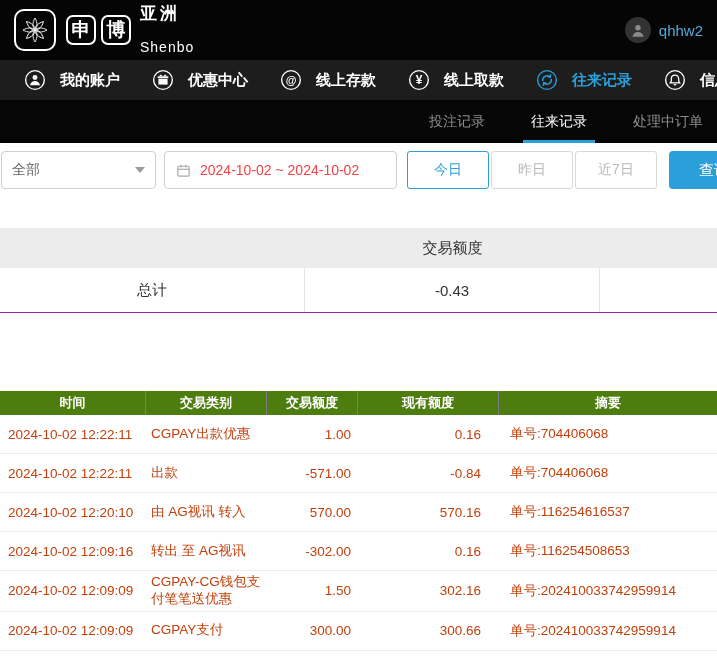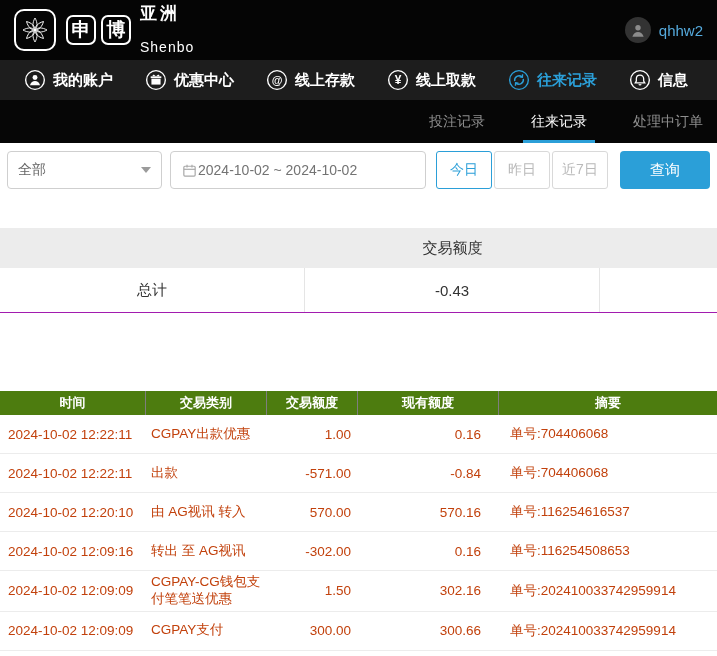--- a/index.html
+++ b/index.html
@@ -38,21 +38,21 @@
     display:flex;align-items:center;justify-content:center;cursor:pointer;overflow:hidden;
   }
   .username{color:#55aadd;font-size:15px;margin-left:8px;white-space:nowrap;cursor:pointer;}
 
   
   .mainnav{
     height:40px;background:#1d1d1d;display:flex;align-items:center;
     padding-left:24px;gap:32px;overflow:hidden;white-space:nowrap;
   }
   .nav-item{
-    display:flex;align-items:center;gap:7px;color:#fff;
+    display:flex;align-items:center;gap:14px;color:#fff;
     font-size:15px;font-weight:bold;cursor:pointer;flex:0 0 auto;
   }
   .nav-item.active{color:#2b9fd8;}
   .nav-ic{width:22px;height:22px;display:block;flex:0 0 auto;}
 
   
   .subtabs{
     height:43px;background:#060606;display:flex;align-items:stretch;
     justify-content:flex-end;padding-left:240px;gap:18px;overflow:hidden;
     box-sizing:border-box;
@@ -61,40 +61,40 @@
     display:flex;align-items:center;padding:0 14px;font-size:14px;
     color:#8f8f8f;cursor:pointer;position:relative;white-space:nowrap;
   }
   .tab.active{color:#ffffff;}
   .tab.active::after{
     content:"";position:absolute;left:6px;right:6px;bottom:0;height:3px;background:#2b9fd8;
   }
 
   
   .filters{
-    display:flex;align-items:center;padding:8px 0 9px 7px;background:#fff;
+    display:flex;align-items:center;padding:8px 0 9px 1px;background:#fff;
     overflow:hidden;white-space:nowrap;
   }
   .select{
     width:155px;height:38px;border:1px solid #cfcfcf;border-radius:4px;
     display:flex;align-items:center;justify-content:space-between;
     padding:0 10px;box-sizing:border-box;color:#666;font-size:14px;cursor:pointer;
     flex:0 0 auto;
   }
   .caret{
     width:0;height:0;border-left:5px solid transparent;border-right:5px solid transparent;
     border-top:6px solid #9b9b9b;
   }
   .datebox{
-    width:256px;height:38px;border:1px solid #cfcfcf;border-radius:4px;
-    display:flex;align-items:center;padding:0 10px;box-sizing:border-box;
-    margin-left:8px;color:#737373;font-size:14px;cursor:pointer;flex:0 0 auto;
+    width:233px;height:38px;border:1px solid #cfcfcf;border-radius:4px;
+    display:flex;align-items:center;gap:8px;padding:0 10px;box-sizing:border-box;
+    margin-left:8px;color:#ef4444;font-size:14px;cursor:pointer;flex:0 0 auto;
   }
   .btn{
-    width:56px;height:38px;background:#fff;border:1px solid #d9d9d9;color:#b9b9b9;
+    width:82px;height:38px;background:#fff;border:1px solid #d9d9d9;color:#b9b9b9;
     font-size:14px;border-radius:3px;cursor:pointer;flex:0 0 auto;
     font-family:inherit;
   }
   .btn.first{margin-left:10px;}
   .btn + .btn{margin-left:2px;}
   .btn.btn-today{border-color:#2b9fd8;color:#2b9fd8;}
   .btn-query{
     width:90px;height:38px;margin-left:12px;background:#2b9fd8;border:none;
     color:#fff;font-size:15px;border-radius:4px;cursor:pointer;flex:0 0 auto;
     font-family:inherit;

